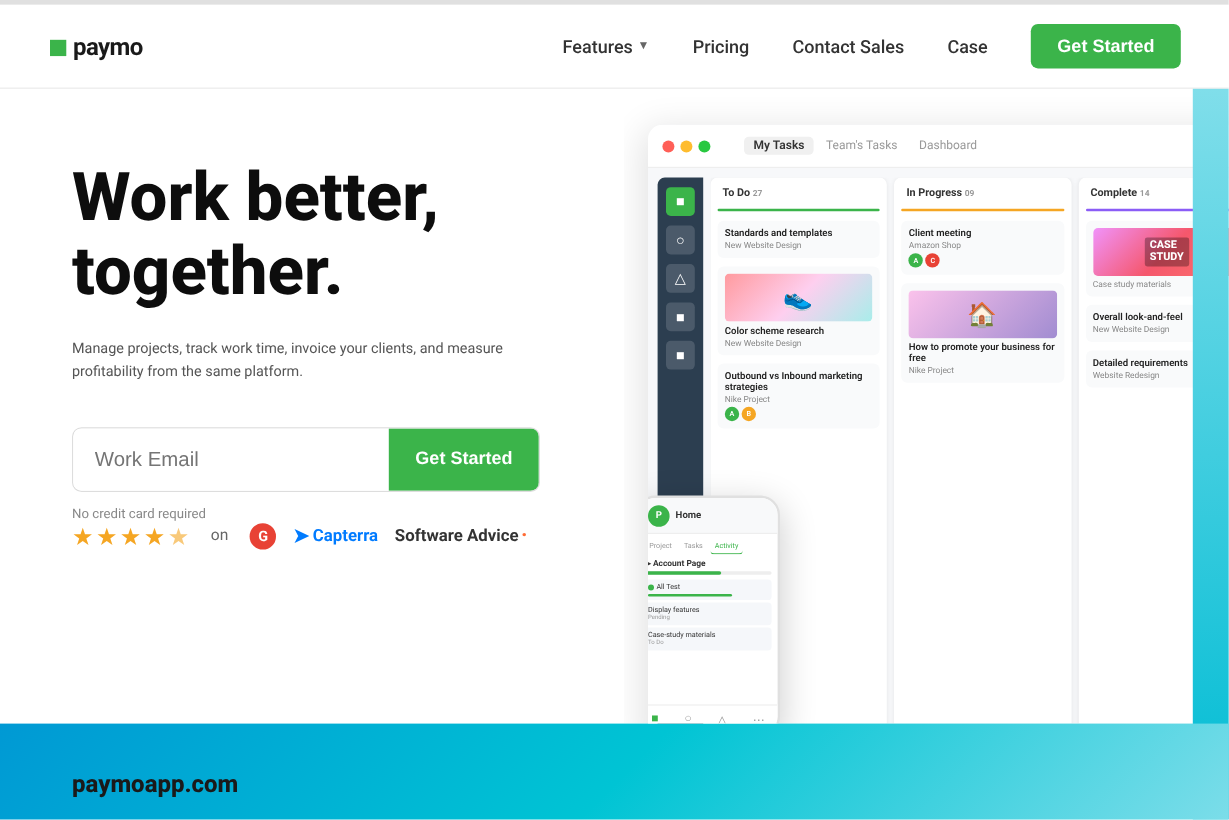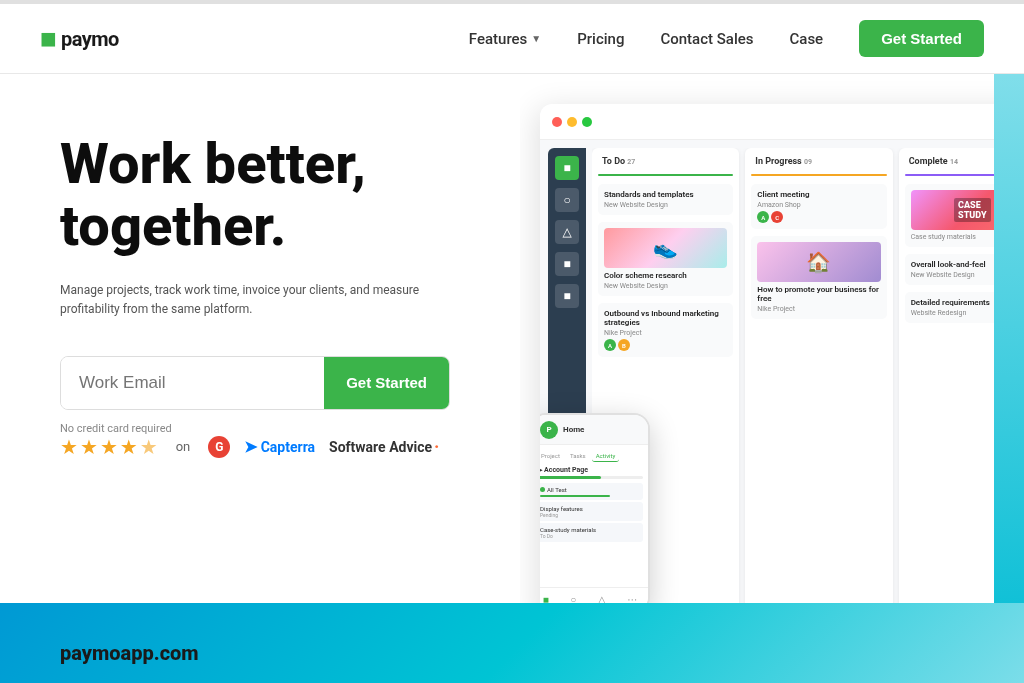--- a/index.html
+++ b/index.html
@@ -188,20 +188,25 @@
   <div class="right-panel">
     <div class="mockup-container">
 
       <div class="app-mockup">
         <div class="app-header">
           <div class="traffic-lights">
             <div class="tl tl-red"></div>
             <div class="tl tl-yellow"></div>
             <div class="tl tl-green"></div>
           </div>
+          <div class="app-tabs">
+            <div class="app-tab active">My Tasks</div>
+            <div class="app-tab">Team's Tasks</div>
+            <div class="app-tab">Dashboard</div>
+          </div>
         </div>
 
         <div class="kanban-area">
 
           <div class="app-sidebar">
             <div class="app-sidebar-icon active">■</div>
             <div class="app-sidebar-icon">○</div>
             <div class="app-sidebar-icon">△</div>
             <div class="app-sidebar-icon">■</div>
             <div class="app-sidebar-icon">■</div>

